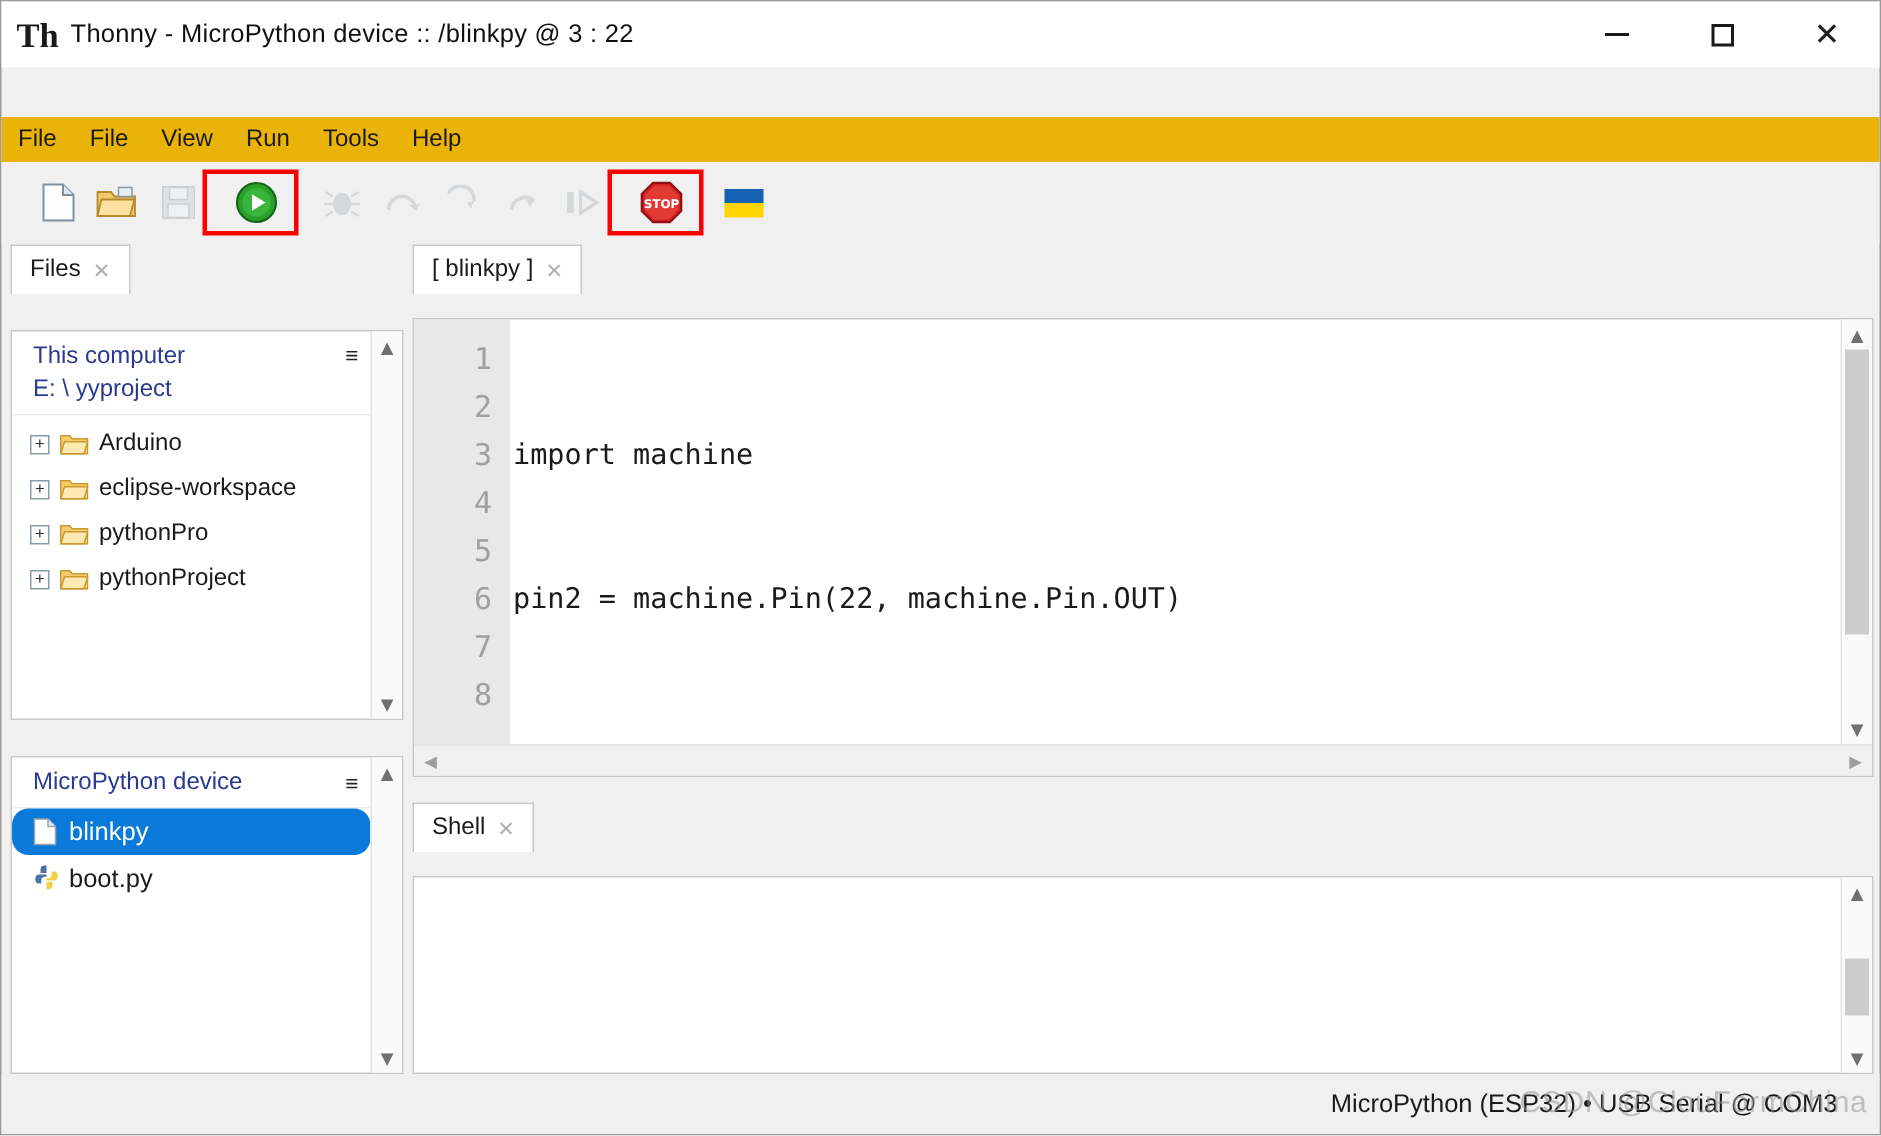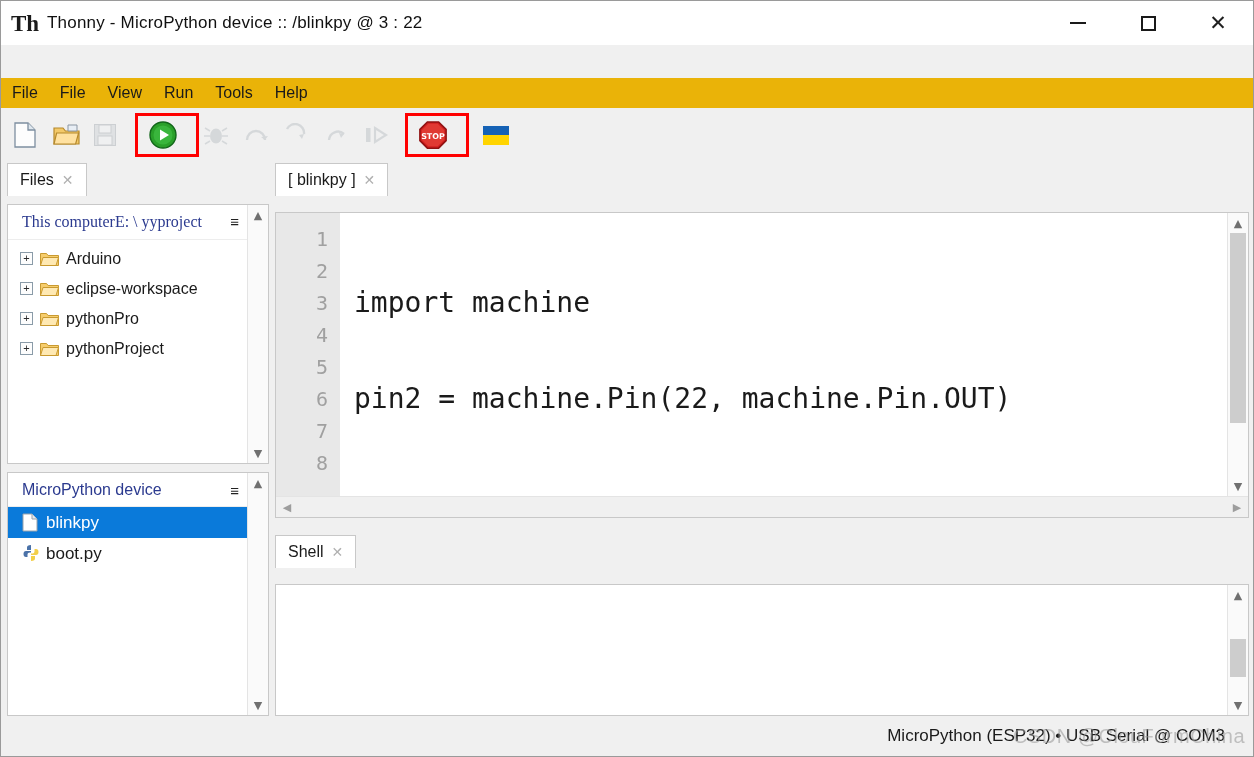--- a/index.html
+++ b/index.html
@@ -55,40 +55,40 @@
     font-size: 16px; color: #1a1a1a; padding: 3px 11px; cursor: default;
   }
 
   
   .toolbar {
     height: 54px; flex: 0 0 54px; background: #f0f0f0;
     display: flex; align-items: center; padding-left: 12px; gap: 2px;
   }
   .tb {
     width: 38px; height: 38px; display: flex; align-items: center;
-    justify-content: flex-start; position: relative;
+    justify-content: flex-end; position: relative;
   }
   .tb-box {
     border: 3px solid #ff0000; width: 64px; height: 44px;
     display: flex; align-items: center; justify-content: center;
     margin: 0 2px; background: #f0f0f0;
   }
   .tb svg { display: block; }
   .disabled { opacity: .30; }
   .flag {
     width: 26px; height: 19px; margin-left: 10px;
     background: linear-gradient(#1562b5 0 50%, #ffd400 50% 100%);
   }
 
   
   .body {
     flex: 1 1 auto; display: flex; min-height: 0;
     padding: 0 4px 0 6px; gap: 6px;
   }
-  .left-pane { width: 262px; flex: 0 0 262px; display: flex; flex-direction: column; gap: 8px; min-height: 0; }
+  .left-pane { width: 262px; flex: 0 0 262px; display: flex; flex-direction: column; gap: 24px; min-height: 0; }
   .right-pane { flex: 1 1 auto; display: flex; flex-direction: column; gap: 16px; min-height: 0; }
 
   
   .tabstrip { display: flex; align-items: flex-end; height: 34px; flex: 0 0 34px; }
   .tab {
     background: #ffffff; border: 1px solid #c8c8c8; border-bottom: none;
     padding: 6px 12px 7px 12px; font-size: 16px; color: #1a1a1a;
     display: flex; align-items: center; gap: 8px; height: 33px;
   }
   .tab .x { color: #b0b0b0; font-size: 14px; }
@@ -98,42 +98,42 @@
     background: #ffffff; border: 1px solid #c8c8c8;
     flex: 1 1 auto; min-height: 0; display: flex; position: relative;
   }
   .panel-inner { flex: 1 1 auto; min-width: 0; display: flex; flex-direction: column; overflow: hidden; }
 
   
   .tree-head {
     display: flex; align-items: flex-start; justify-content: space-between;
     padding: 6px 8px 6px 14px; border-bottom: 1px solid #ededed;
   }
-  .tree-head-labels { display: flex; flex-direction: row; line-height: 1.35; font-family: Liberation Serif, serif; }
+  .tree-head-labels { display: flex; flex-direction: column; line-height: 1.35; }
   .tree-head-labels span { font-size: 16px; color: #2b3a8f; white-space: nowrap; }
   .hamburger { font-size: 15px; color: #222; letter-spacing: 0; padding-top: 2px; }
   .tree-body { flex: 1 1 auto; overflow: hidden; padding-top: 4px; }
   .tree-row {
     display: flex; align-items: center; gap: 7px; height: 30px;
     padding-left: 12px; font-size: 16px; color: #1a1a1a; white-space: nowrap;
   }
   .expander {
     width: 13px; height: 13px; border: 1px solid #8a9ba8; background: #fdfdfd;
     display: flex; align-items: center; justify-content: center;
     font-size: 11px; line-height: 1; color: #2b2b2b; flex: 0 0 13px;
   }
   .folder-ico { width: 19px; height: 16px; flex: 0 0 19px; }
   .file-ico  { width: 16px; height: 19px; flex: 0 0 16px; }
 
   .dev-head { display: flex; align-items: center; justify-content: space-between;
     padding: 7px 8px 7px 14px; border-bottom: 1px solid #ededed; }
   .dev-head span.t { font-size: 16px; color: #2b3a8f; }
   .dev-row {
     display: flex; align-items: center; gap: 8px; height: 31px;
-    padding-left: 14px; font-size: 17px; color: #1a1a1a;
+    padding-left: 14px; font-size: 17px; color: #1a1a1a; border-radius: 11px;
   }
   .dev-row.sel { background: #0a7ada; color: #ffffff; }
 
   
   .vscroll {
     width: 21px; flex: 0 0 21px; background: #fafafa;
     border-left: 1px solid #e4e4e4;
     display: flex; flex-direction: column; align-items: stretch;
   }
   .sb-arrow {
@@ -153,22 +153,22 @@
   .hsb-track { flex: 1 1 auto; }
 
   
   .editor-wrap { flex: 1 1 auto; display: flex; min-height: 0; overflow: hidden; }
   .gutter {
     background: #e8e8e8; color: #a0a0a0; text-align: right;
     padding: 10px 12px 0 8px; font-family: "DejaVu Sans Mono", monospace;
     font-size: 20px; line-height: 32px; flex: 0 0 64px; user-select: none;
   }
   .code {
-    flex: 1 1 auto; padding: 10px 0 0 14px; overflow: hidden;
-    font-family: "DejaVu Sans Mono", monospace; font-size: 28px;
+    flex: 1 1 auto; padding: 10px 0 0 2px; overflow: hidden;
+    font-family: "DejaVu Sans Mono", monospace; font-size: 19px;
     line-height: 32px; color: #1a1a1a; white-space: pre;
   }
 
   
   .shell-wrap { flex: 1 1 auto; display: flex; min-height: 0; overflow: hidden; }
   .shell-text {
     flex: 1 1 auto; padding: 4px 0 0 12px; overflow: hidden;
     font-family: "DejaVu Sans Mono", monospace; font-size: 19px;
     line-height: 31px; color: #1a1a1a; white-space: pre;
   }

